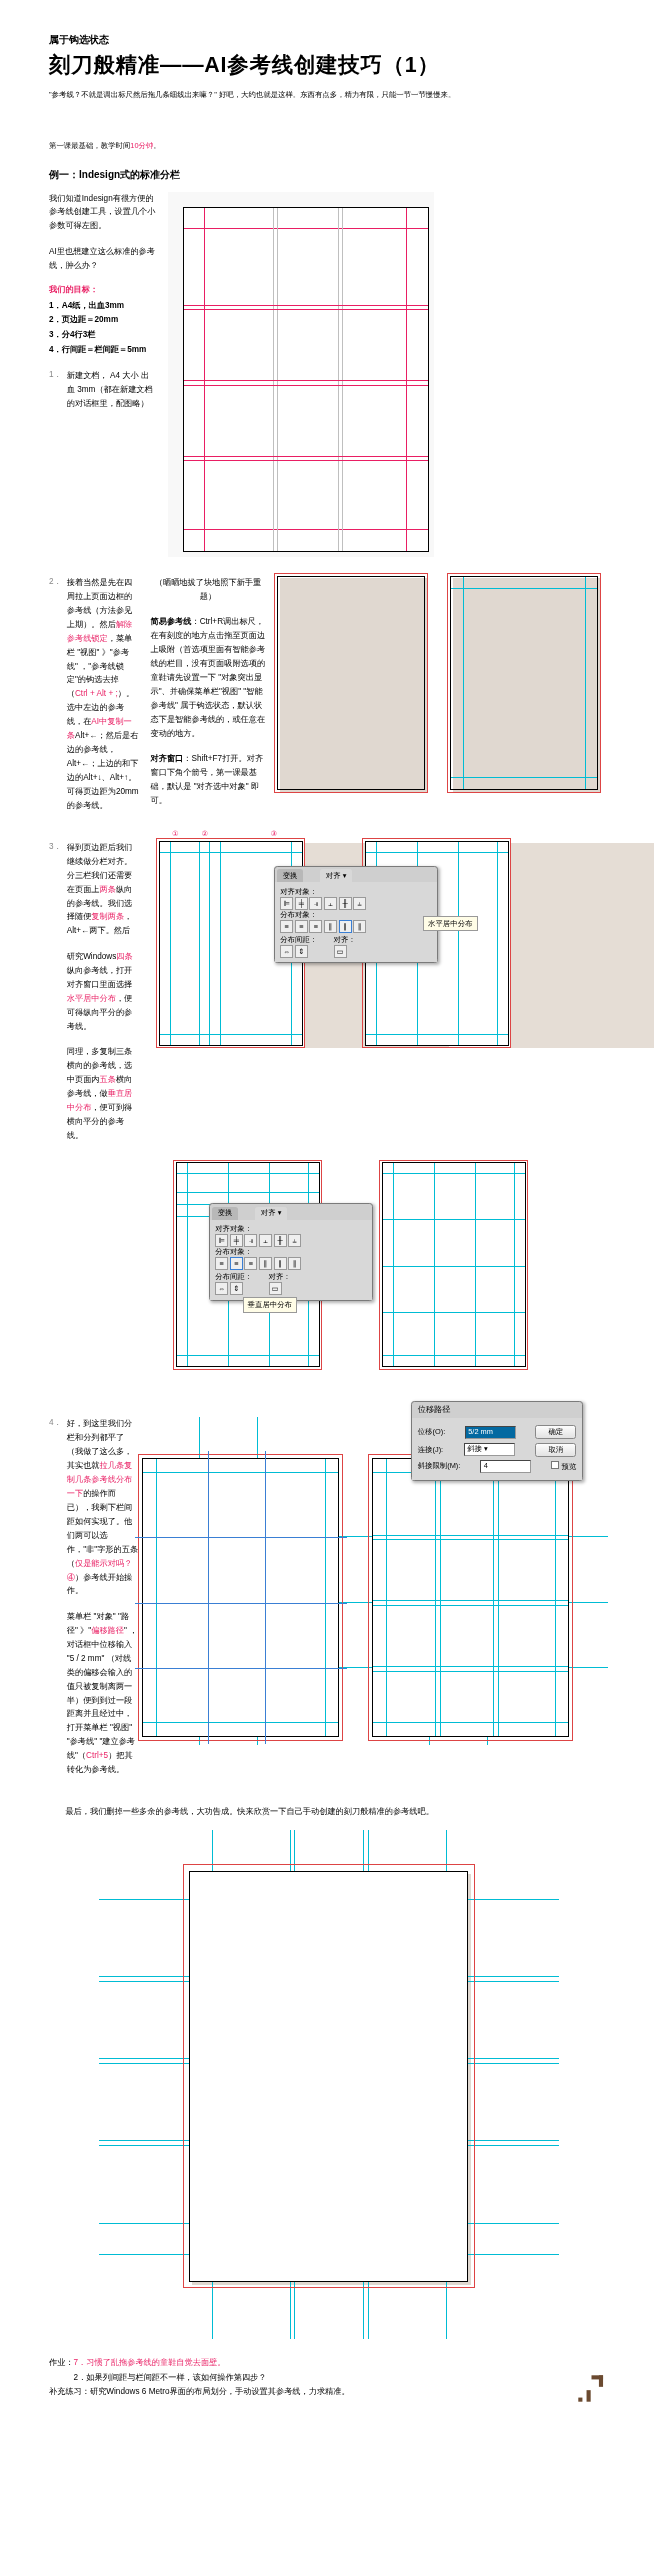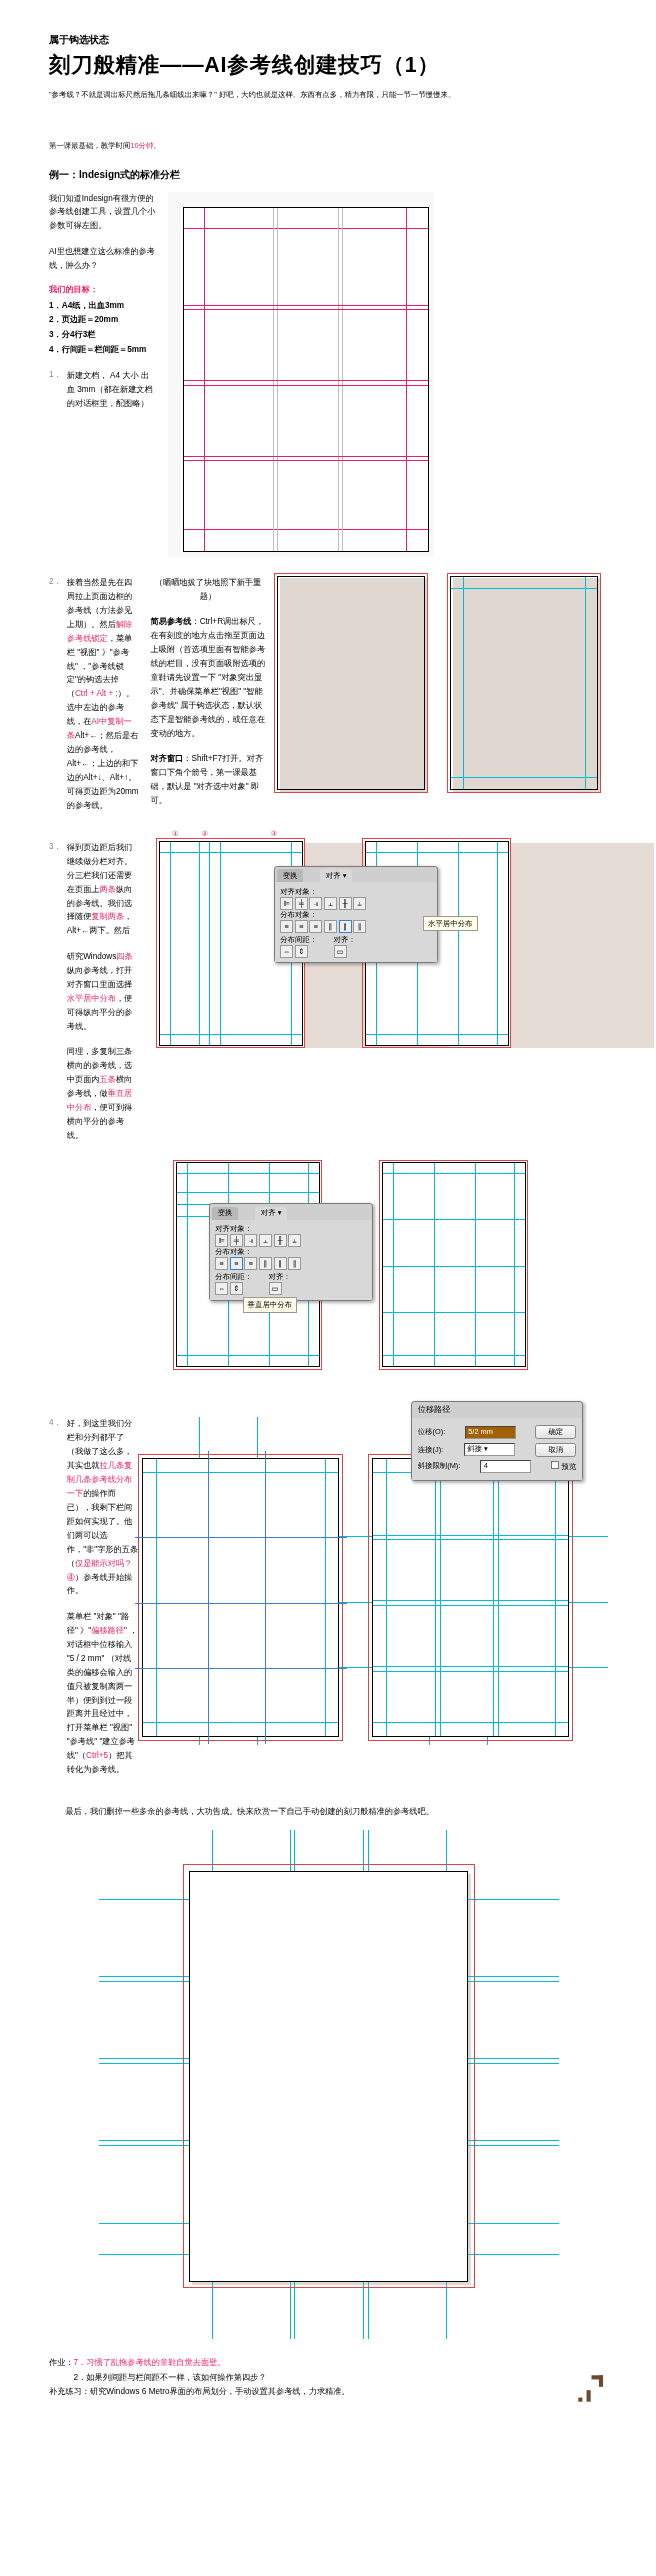--- a/index.html
+++ b/index.html
@@ -50,21 +50,21 @@
   .tooltip { position: absolute; background: #fffde7; border: 0.8px solid #999; padding: 1.6px 4.1px; font-size: 7.4px; white-space: nowrap; }
   
   .sec3-wrap { position: relative; }
   .full-width-fig { position: relative; width: 427px; height: 246px; }
   .full-width-fig2 { position: relative; width: 526px; height: 328px; margin-left: -8.2px; }
   .fig-in-full { position: absolute; border: 0.8px solid #000; background: #fff; }
   
   .dialog-offset { width: 172px; }
   .offset-row { display: flex; align-items: center; justify-content: space-between; margin: 3.3px 0; }
   .offset-input { width: 51px; height: 13px; border: 0.8px inset #999; background: #fff; font-size: 7.4px; padding: 0 2.5px; }
-  .offset-input.blue { background: #a16207; color: #fff; }
+  .offset-input.blue { background: #0369a1; color: #fff; }
   .offset-btn { width: 41px; height: 14px; background: linear-gradient(#fdfdfd,#e2e2e2); border: 0.8px solid #888; border-radius: 2.5px; font-size: 7.4px; text-align: center; line-height: 12.3px; }
   .offset-check { width: 8.2px; height: 8.2px; border: 0.8px solid #777; background: #fff; display: inline-block; }
   
   .final-fig-wrap { width: 460px; margin: 8.2px auto 16.4px; position: relative; height: 509px; }
   .final-page { position: absolute; width: 279px; height: 411px; border: 0.8px solid #000; background: #fff; left: 90px; top: 41px; }
   .final-shadow { position: absolute; width: 279px; height: 411px; background: #e0d8d0; left: 93px; top: 44px; z-index: -1; }
   
   .hw { font-size: 8.2px; line-height: 1.8; margin-top: 16.4px; }
   .hw-red { color: #e91e63; }
   

